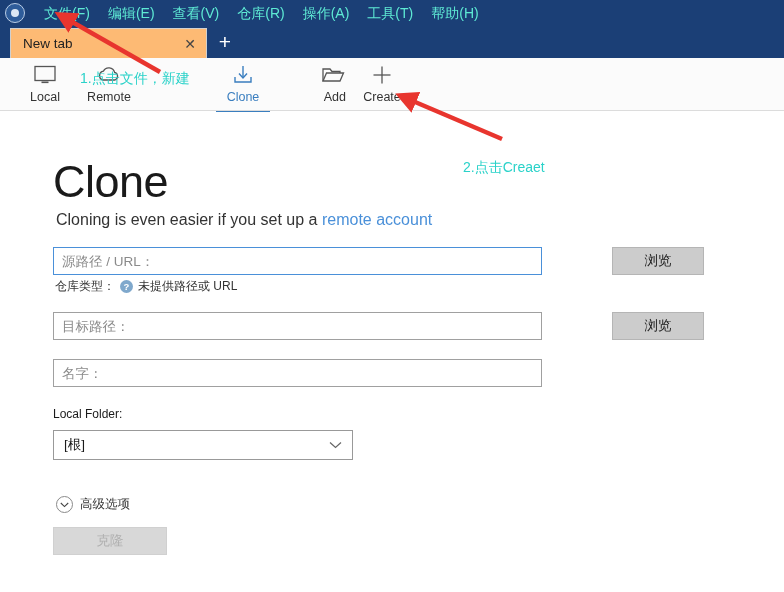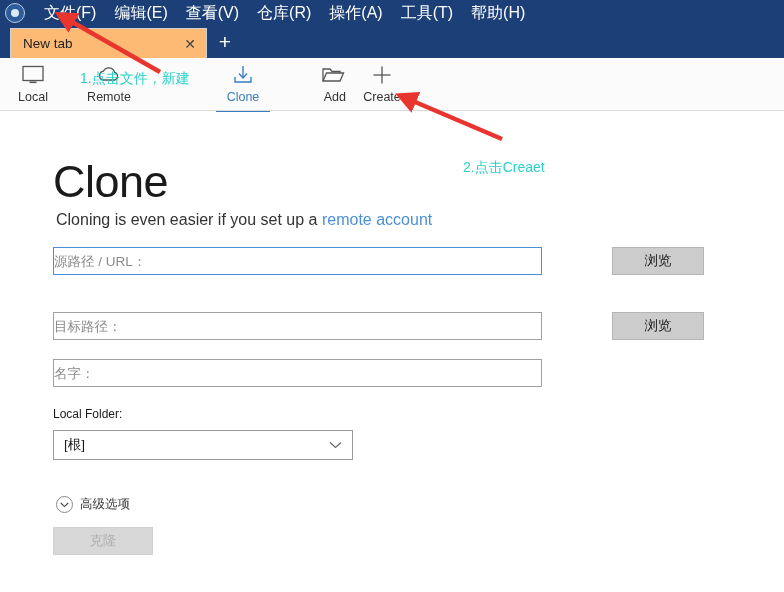--- a/index.html
+++ b/index.html
@@ -33,22 +33,22 @@
     flex: 0 0 auto;
   }
   .app-logo::after {
     content: "";
     position: absolute; left: 5px; top: 5px;
     width: 8px; height: 8px;
     border-radius: 50%;
     background: #dce8f5;
   }
   .menu-item {
-    color: #ffffff;
-    font-size: 16px;
+    color: #5eead4;
+    font-size: 14px;
     padding: 3px 9px;
     white-space: nowrap;
     line-height: 16px;
   }
 
   
   .tabstrip {
     position: absolute; top: 26px; left: 0;
     width: 784px; height: 32px;
     background: #1b3f76;
@@ -128,21 +128,21 @@
   }
   .page-sub a { color: #4a90d9; text-decoration: none; }
 
   .field-row { position: absolute; left: 53px; }
   .text-input {
     width: 489px; height: 28px;
     border: 1px solid #a0a0a0;
     background: #ffffff;
     font-size: 13.5px;
     color: #222222;
-    padding: 0 0;
+    padding: 0 8px;
     font-family: "Liberation Sans", "DejaVu Sans", sans-serif;
     outline: none;
   }
   .text-input.focused { border: 1px solid #4a90d9; }
   .text-input::placeholder { color: #8a8a8a; }
   .browse-btn {
     position: absolute; left: 559px;
     width: 92px; height: 28px;
     background: #cccccc;
     border: 1px solid #b5b5b5;
@@ -190,21 +190,21 @@
     width: 17px; height: 17px; border-radius: 50%;
     border: 1px solid #8a8a8a;
     display: flex; align-items: center; justify-content: center;
     font-size: 9px; color: #444444;
     margin-right: 7px;
   }
   .adv-lbl { font-size: 12.5px; color: #333333; }
 
   .clone-btn {
     position: absolute; left: 53px; top: 415px;
-    width: 100px; height: 28px;
+    width: 114px; height: 28px;
     background: #d8d8d8;
     border: 1px solid #d0d0d0;
     color: #b0b0b0;
     font-size: 13.5px;
     font-family: "Liberation Sans", "DejaVu Sans", sans-serif;
   }
 
   
   .overlay {
     position: absolute; top: 0; left: 0;
@@ -239,21 +239,21 @@
   <div class="tabstrip">
     <div class="tab">
       <span class="tab-label">New tab</span>
       <span class="tab-close">✕</span>
     </div>
     <div class="tab-new">+</div>
   </div>
 
   <div class="toolbar">
 
-    <div class="tool-btn" style="left:0px;">
+    <div class="tool-btn" style="left:12px;">
       <span class="tool-ico">
         <svg width="24" height="20" viewBox="0 0 24 20">
           <rect x="2" y="1.5" width="20" height="14" fill="none" stroke="#555" stroke-width="1.3"></rect>
           <rect x="8.5" y="16.5" width="7" height="1.6" fill="#555"></rect>
         </svg>
       </span>
       <span class="tool-lbl">Local</span>
     </div>
 
     <div class="tool-btn" style="left:68px;width:82px;">
@@ -306,20 +306,25 @@
 
     <div class="page-sub">
       <span>Cloning is even easier if you set up a </span><a href="#">remote account</a>
     </div>
 
     <div class="field-row" style="top:135px;">
       <input class="text-input focused" type="text" placeholder="源路径 / URL：" style="">
       <button class="browse-btn" style="top:0px;">浏览</button>
     </div>
 
+    <div class="repo-type">
+      <span>仓库类型：</span>
+      <span class="help-ico">?</span>
+      <span>未提供路径或 URL</span>
+    </div>
 
     <div class="field-row" style="top:200px;">
       <input class="text-input" type="text" placeholder="目标路径：" style="">
       <button class="browse-btn" style="top:0px;">浏览</button>
     </div>
 
     <div class="field-row" style="top:247px;">
       <input class="text-input" type="text" placeholder="名字：" style="">
     </div>
 

